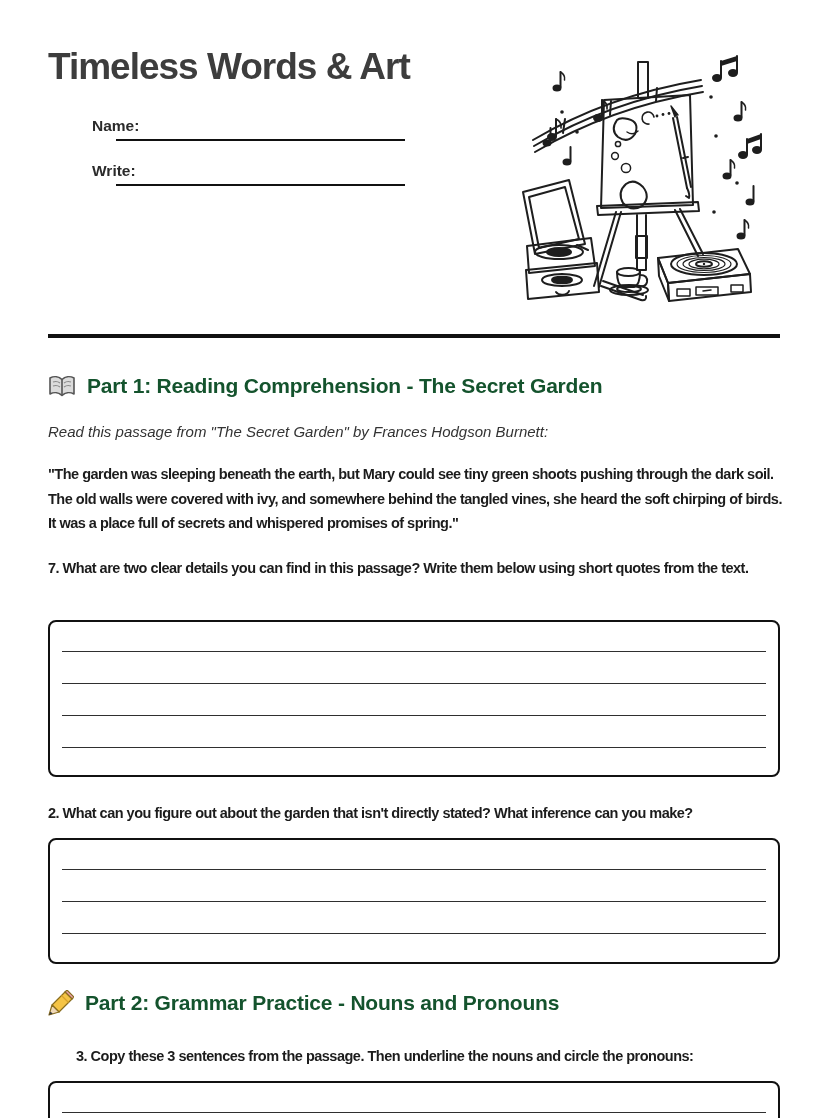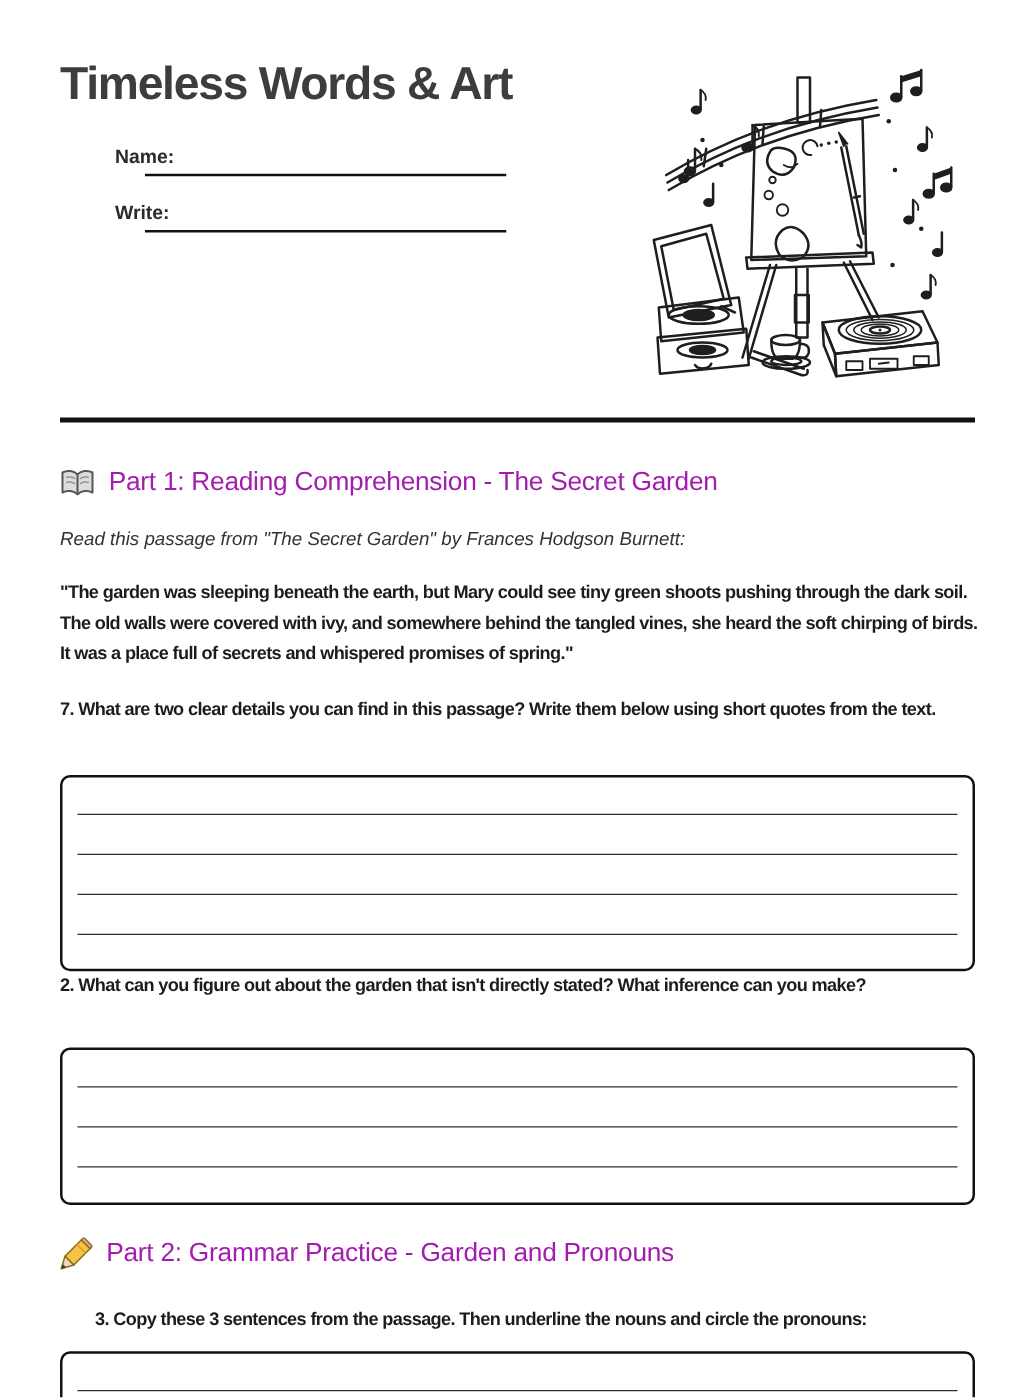--- a/index.html
+++ b/index.html
@@ -31,22 +31,22 @@
   .illustration { left:505px; top:40px; }
 
   .divider {
     left:48px; top:334px; width:732px; height:4px;
     background:#111111;
   }
 
   .section-heading {
     left:48px;
     display:flex; align-items:center; gap:11px;
-    font-size:21px; font-weight:400; letter-spacing:-0.2px;
-    color:#a21caf; white-space:nowrap;
+    font-size:21px; font-weight:700; letter-spacing:-0.2px;
+    color:#14532d; white-space:nowrap;
   }
   .section-heading .icon { flex:0 0 auto; display:inline-flex; }
 
   .intro {
     left:48px; top:423px; width:740px;
     font-size:15px; font-style:italic; color:#333333;
   }
   .bodytext {
     left:48px; width:745px;
     font-size:14.5px; font-weight:700; letter-spacing:-0.5px;
@@ -229,39 +229,39 @@
 
   <div class="abs bodytext" style="top:556px;">7. What are two clear details you can find in this passage? Write them below using short quotes from the text.</div>
 
   <div class="abs answer-box" style="top:620px; height:157px;">
       <div class="write-line"></div>
       <div class="write-line"></div>
       <div class="write-line"></div>
       <div class="write-line"></div>
     </div>
 
-  <div class="abs bodytext oneline" style="top:777px;">2. What can you figure out about the garden that isn't directly stated? What inference can you make?</div>
+  <div class="abs bodytext oneline" style="top:801px;">2. What can you figure out about the garden that isn't directly stated? What inference can you make?</div>
 
   <div class="abs answer-box" style="top:838px; height:126px;">
       <div class="write-line"></div>
       <div class="write-line"></div>
       <div class="write-line"></div>
     </div>
 
   <div class="abs section-heading" style="top:990px;">
     <span class="icon">
       <svg width="26" height="26" viewBox="0 0 26 26">
         <path d="M17,2 L24,9 L26,7 L19,0 Z" fill="#e9a0ae" stroke="#8a6d1d" stroke-width="1.2" stroke-linejoin="round"></path>
         <path d="M17,2 L24,9 L11,22 L4,15 Z" fill="#f5c445" stroke="#8a6d1d" stroke-width="1.2" stroke-linejoin="round"></path>
         <path d="M4,15 L11,22 L1,25 Z" fill="#f0d9b8" stroke="#8a6d1d" stroke-width="1.2" stroke-linejoin="round"></path>
         <path d="M1,25 L4.8,23.8 L2.4,21.4 Z" fill="#3a3a3a" stroke="none"></path>
         <line x1="13.5" y1="5.5" x2="20.5" y2="12.5" stroke="#d9a32a" stroke-width="1.2"></line>
       </svg>
     </span>
-    <span>Part 2: Grammar Practice - Garden and Pronouns</span>
+    <span>Part 2: Grammar Practice - Nouns and Pronouns</span>
   </div>
 
   <div class="abs bodytext oneline" style="top:1044px;margin-left:28px;">3. Copy these 3 sentences from the passage. Then underline the nouns and circle the pronouns:</div>
 
   <div class="abs answer-box" style="top:1081px; height:70px; border-bottom-left-radius:0; border-bottom-right-radius:0;">
       <div class="write-line"></div>
     </div>
 
 </div>
 

